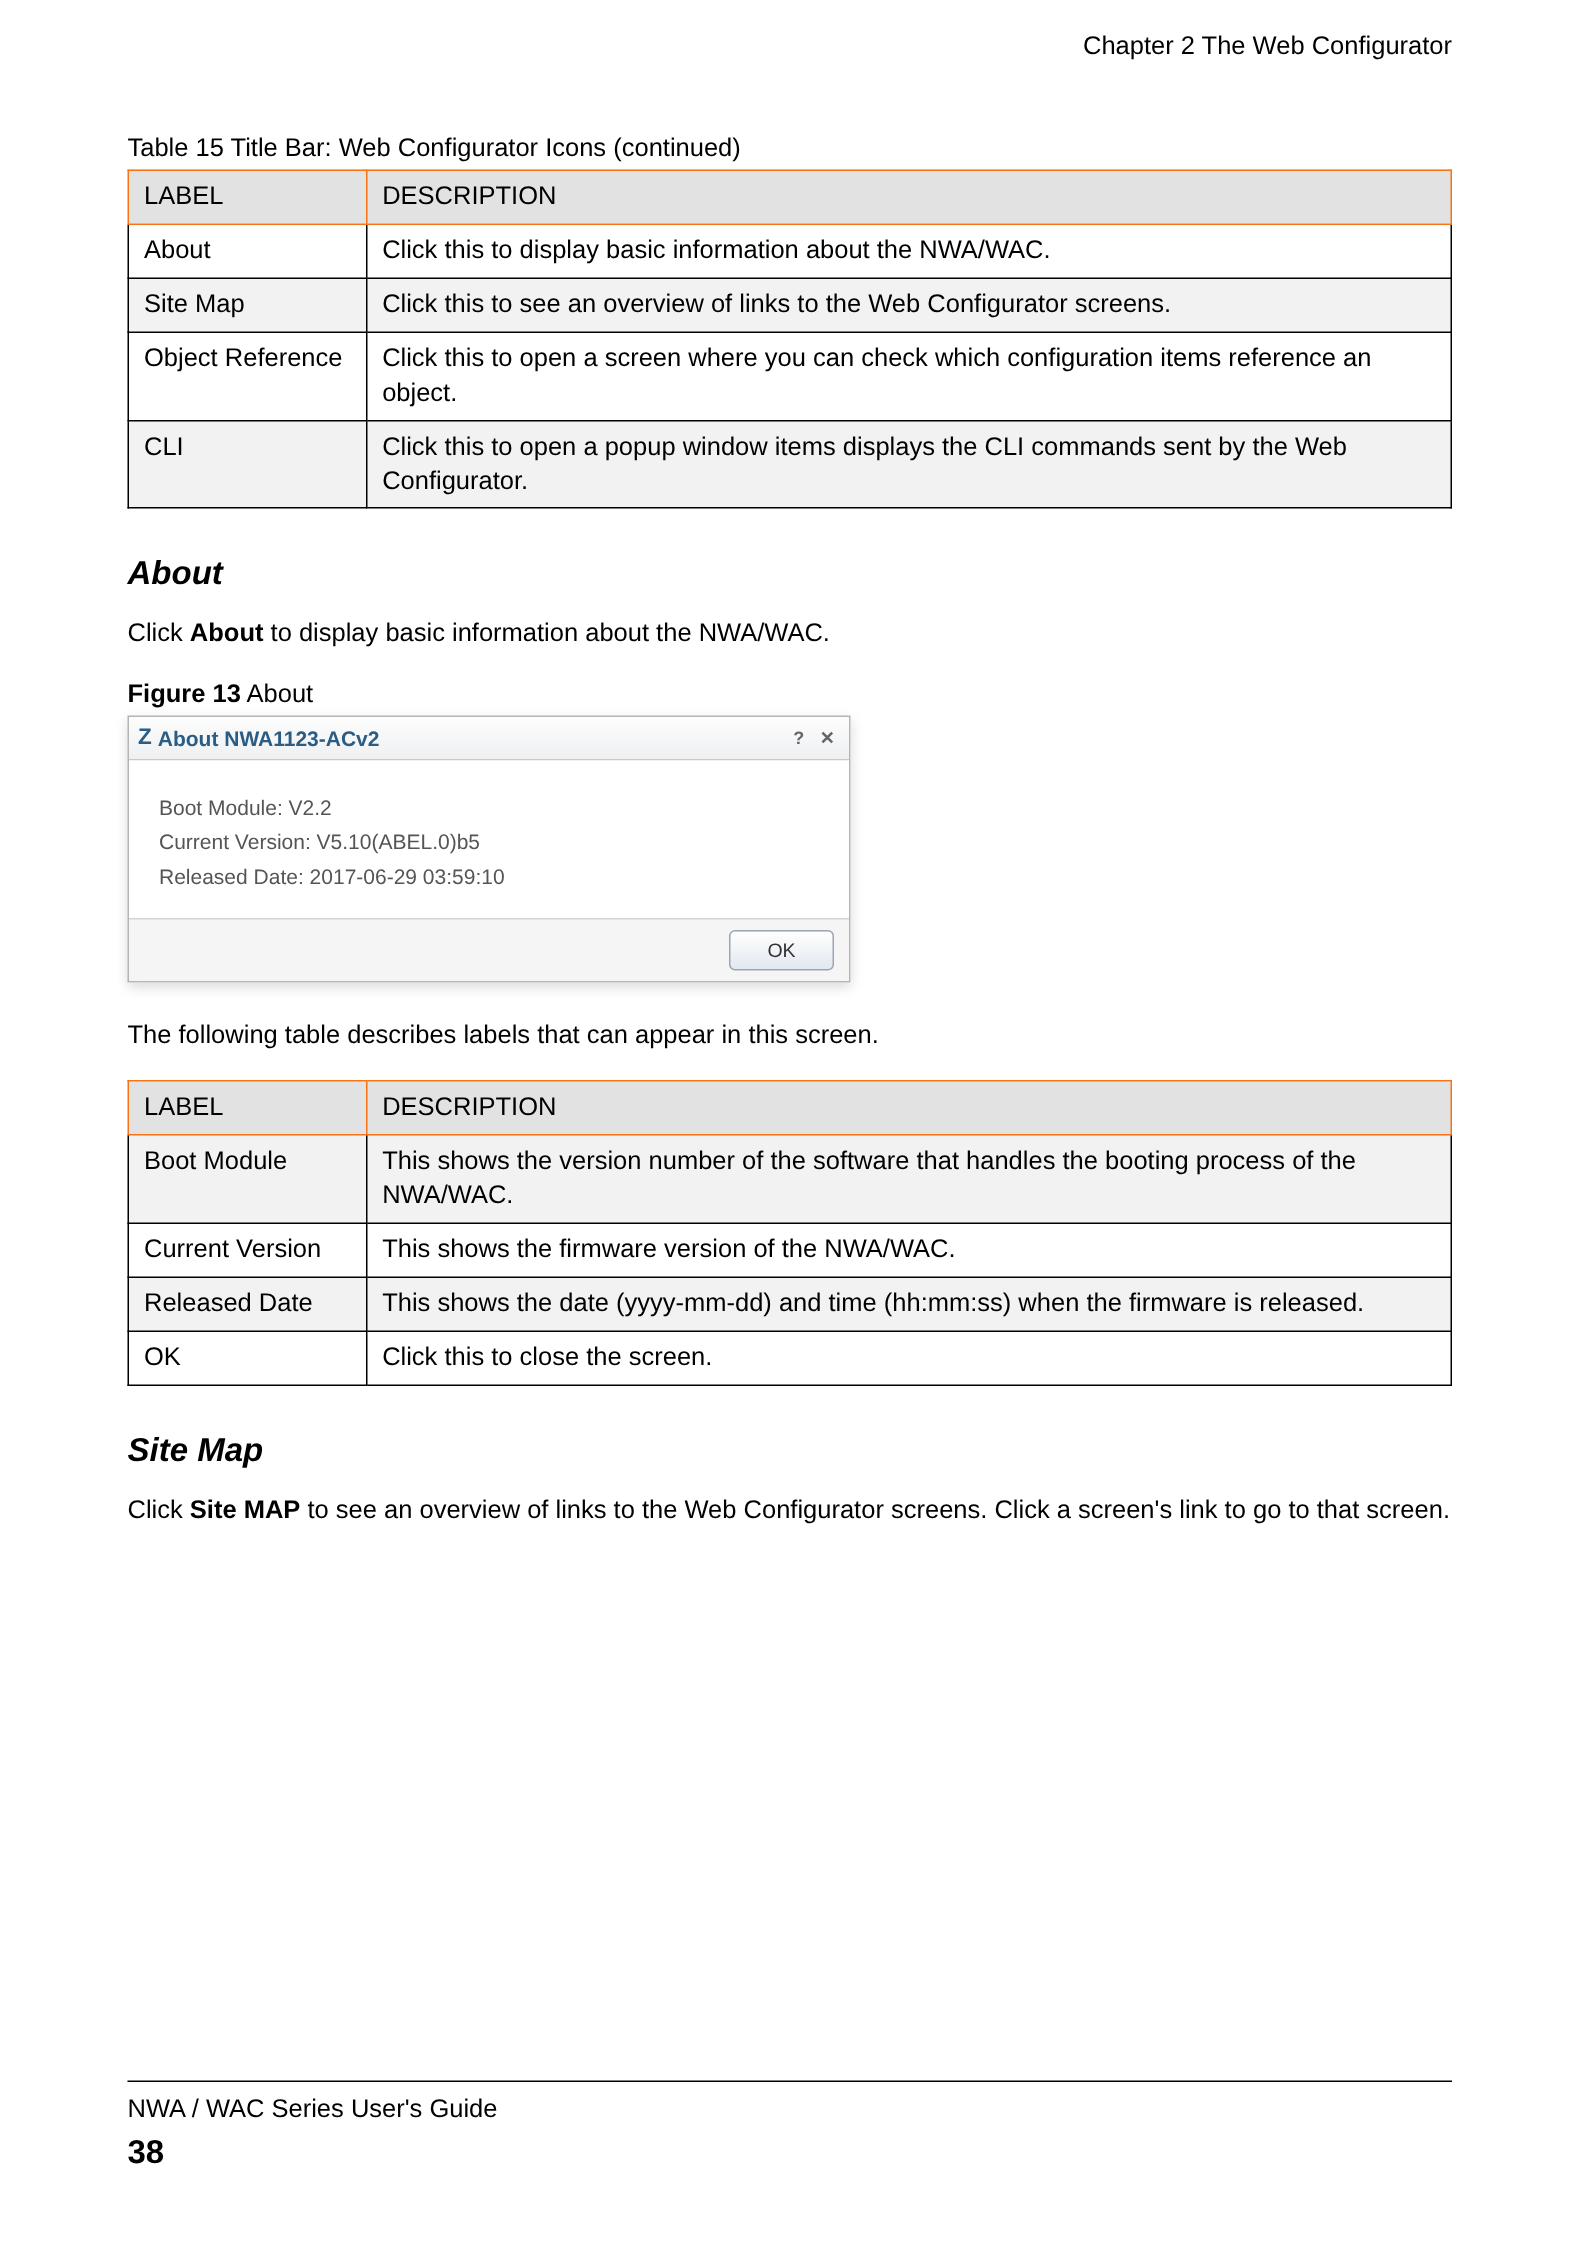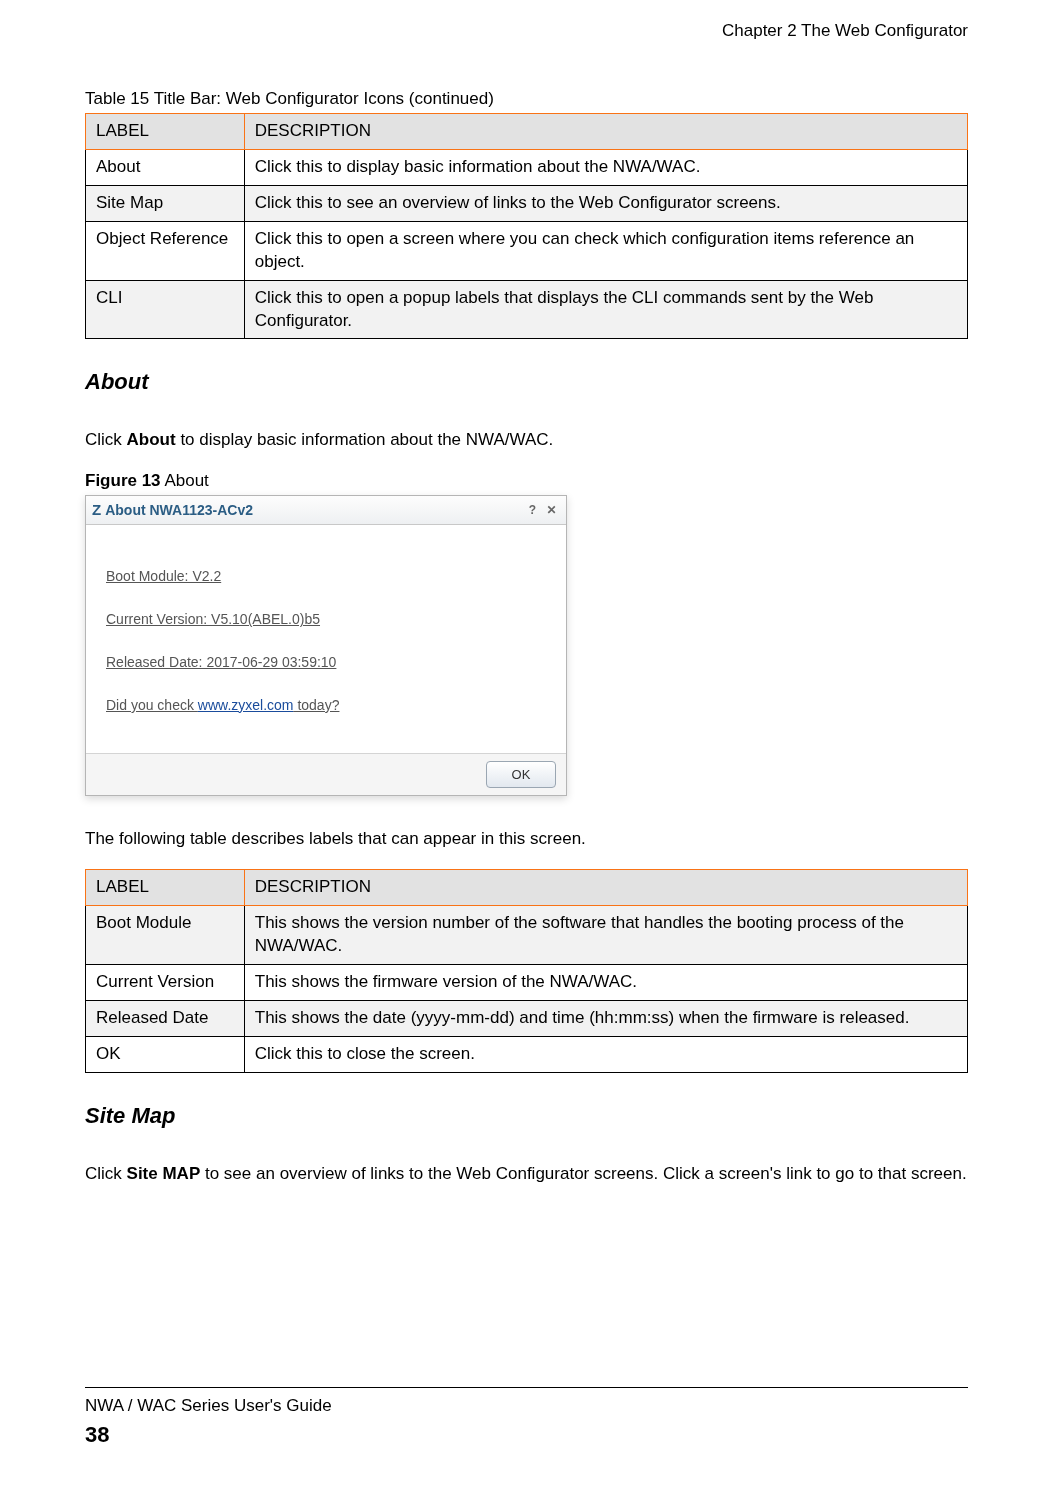--- a/index.html
+++ b/index.html
@@ -60,21 +60,21 @@
   table.data-table .col-label { width: 18%; }
   table.data-table .col-desc  { width: 82%; }
 
   h3.section-heading {
     font-weight: bold;
     font-style: italic;
     font-size: 22px;
     margin: 28px 0 14px 0;
   }
   p.body-text {
-    margin: 32px 0 18px 0;
+    margin: 14px 0 18px 0;
     font-size: 17px;
   }
   .figure-caption {
     font-size: 17px;
     margin: 18px 0 2px 0;
   }
   .figure-caption .fignum { font-weight: bold; }
 
   
   .about-dialog {
@@ -108,21 +108,21 @@
     align-items: center; justify-content: center;
     font-size: 12px;
     color: #666;
     margin-left: 2px;
   }
   .about-dialog .body {
     background: #fff;
     padding: 18px 20px 14px 20px;
     color: #555;
   }
-  .about-dialog .body div { margin: 24px 0; text-decoration: underline; }
+  .about-dialog .body div { margin: 4px 0; }
   .about-dialog .body .link {
     color: #1a4c9c;
     text-decoration: underline;
   }
   .about-dialog .footer {
     background: #f5f5f5;
     border-top: 1px solid #d4d4d4;
     padding: 7px 10px;
     text-align: right;
   }
@@ -187,21 +187,21 @@
       <tr class="alt">
         <td>Site Map</td>
         <td>Click this to see an overview of links to the Web Configurator screens.</td>
       </tr>
       <tr>
         <td>Object Reference</td>
         <td>Click this to open a screen where you can check which configuration items reference an object.</td>
       </tr>
       <tr class="alt">
         <td>CLI</td>
-        <td>Click this to open a popup labels that displays the CLI commands sent by the Web Configurator.</td>
+        <td>Click this to open a popup window items displays the CLI commands sent by the Web Configurator.</td>
       </tr>
     </tbody>
   </table>
 
   <h3 class="section-heading">About</h3>
   <p class="body-text">
     <span>Click </span><b>About</b><span> to display basic information about the NWA/WAC.</span>
   </p>
 
   <div class="figure-caption">
@@ -213,23 +213,20 @@
       <span class="z">Z</span>
       <span>About NWA1123-ACv2</span>
       <span class="spacer"></span>
       <span class="tb-btn">?</span>
       <span class="tb-btn">✕</span>
     </div>
     <div class="body">
       <div>Boot Module: V2.2</div>
       <div>Current Version: V5.10(ABEL.0)b5</div>
       <div>Released Date: 2017-06-29 03:59:10</div>
-      <div>
-        <span>Did you check </span><span class="link">www.zyxel.com</span><span> today?</span>
-      </div>
     </div>
     <div class="footer">
       <span class="ok-btn">OK</span>
     </div>
   </div>
 
   <p class="body-text">The following table describes labels that can appear in this screen.</p>
 
   <table class="data-table">
     <colgroup>

